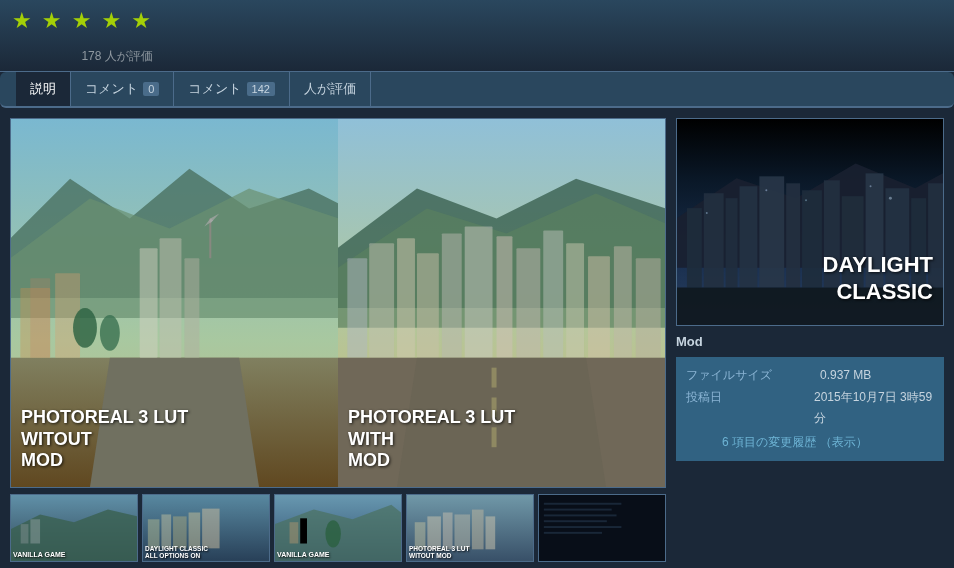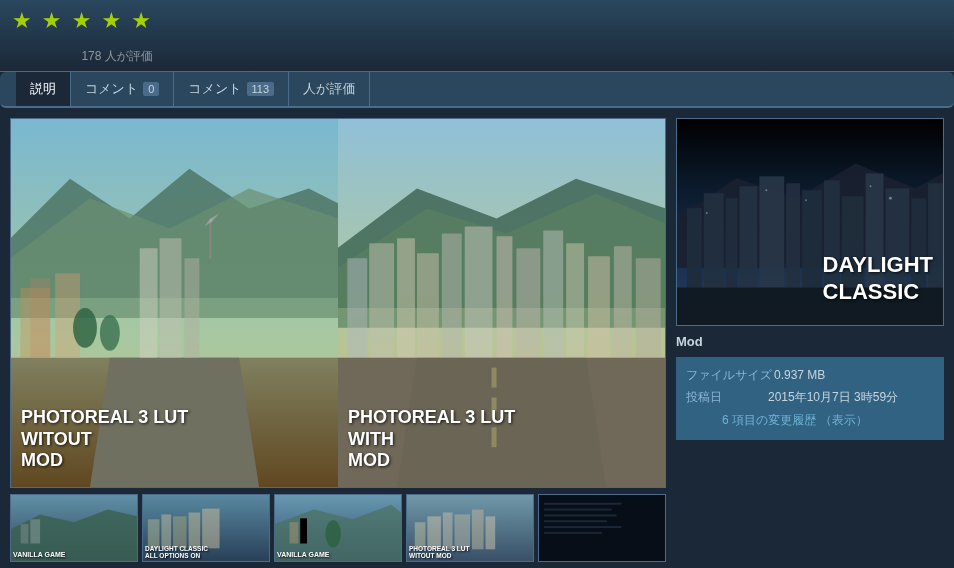--- a/index.html
+++ b/index.html
@@ -192,47 +192,48 @@
       position: relative;
     }
 
     .featured-label {
       position: absolute;
       right: 10px;
       bottom: 20px;
       color: #ffffff;
       font-size: 22px;
       font-weight: bold;
-      text-align: left;
+      text-align: right;
       line-height: 1.2;
       text-shadow: 1px 1px 3px rgba(0,0,0,0.8);
     }
 
     .mod-tag {
       color: #c6d4df;
       font-size: 13px;
       font-weight: bold;
     }
 
     .info-section {
       background: #316282;
       padding: 8px 10px;
       font-size: 12px;
       line-height: 1.8;
     }
     .info-row {
       display: flex;
-      gap: 2px;
+      gap: 14px;
     }
     .info-label {
       color: #8ab4d4;
       min-width: 80px;
     }
     .info-value {
       color: #c6d4df;
+      margin-left: 34px;
     }
     .changelog-link {
       color: #6db3d4;
       cursor: pointer;
       font-size: 12px;
       margin-left: 36px;
     }
 
     
     .city-svg {
@@ -269,21 +270,21 @@
 <div class="tabs">
   <div class="tab active">
     <span>説明</span>
   </div>
   <div class="tab">
     <span>コメント</span>
     <span class="badge">0</span>
   </div>
   <div class="tab">
     <span>コメント</span>
-    <span class="badge">113</span>
+    <span class="badge">142</span>
   </div>
   <div class="tab">
     <span>人が評価</span>
   </div>
 </div>
 
 <div class="content">
 
   <div class="left-panel">
 

